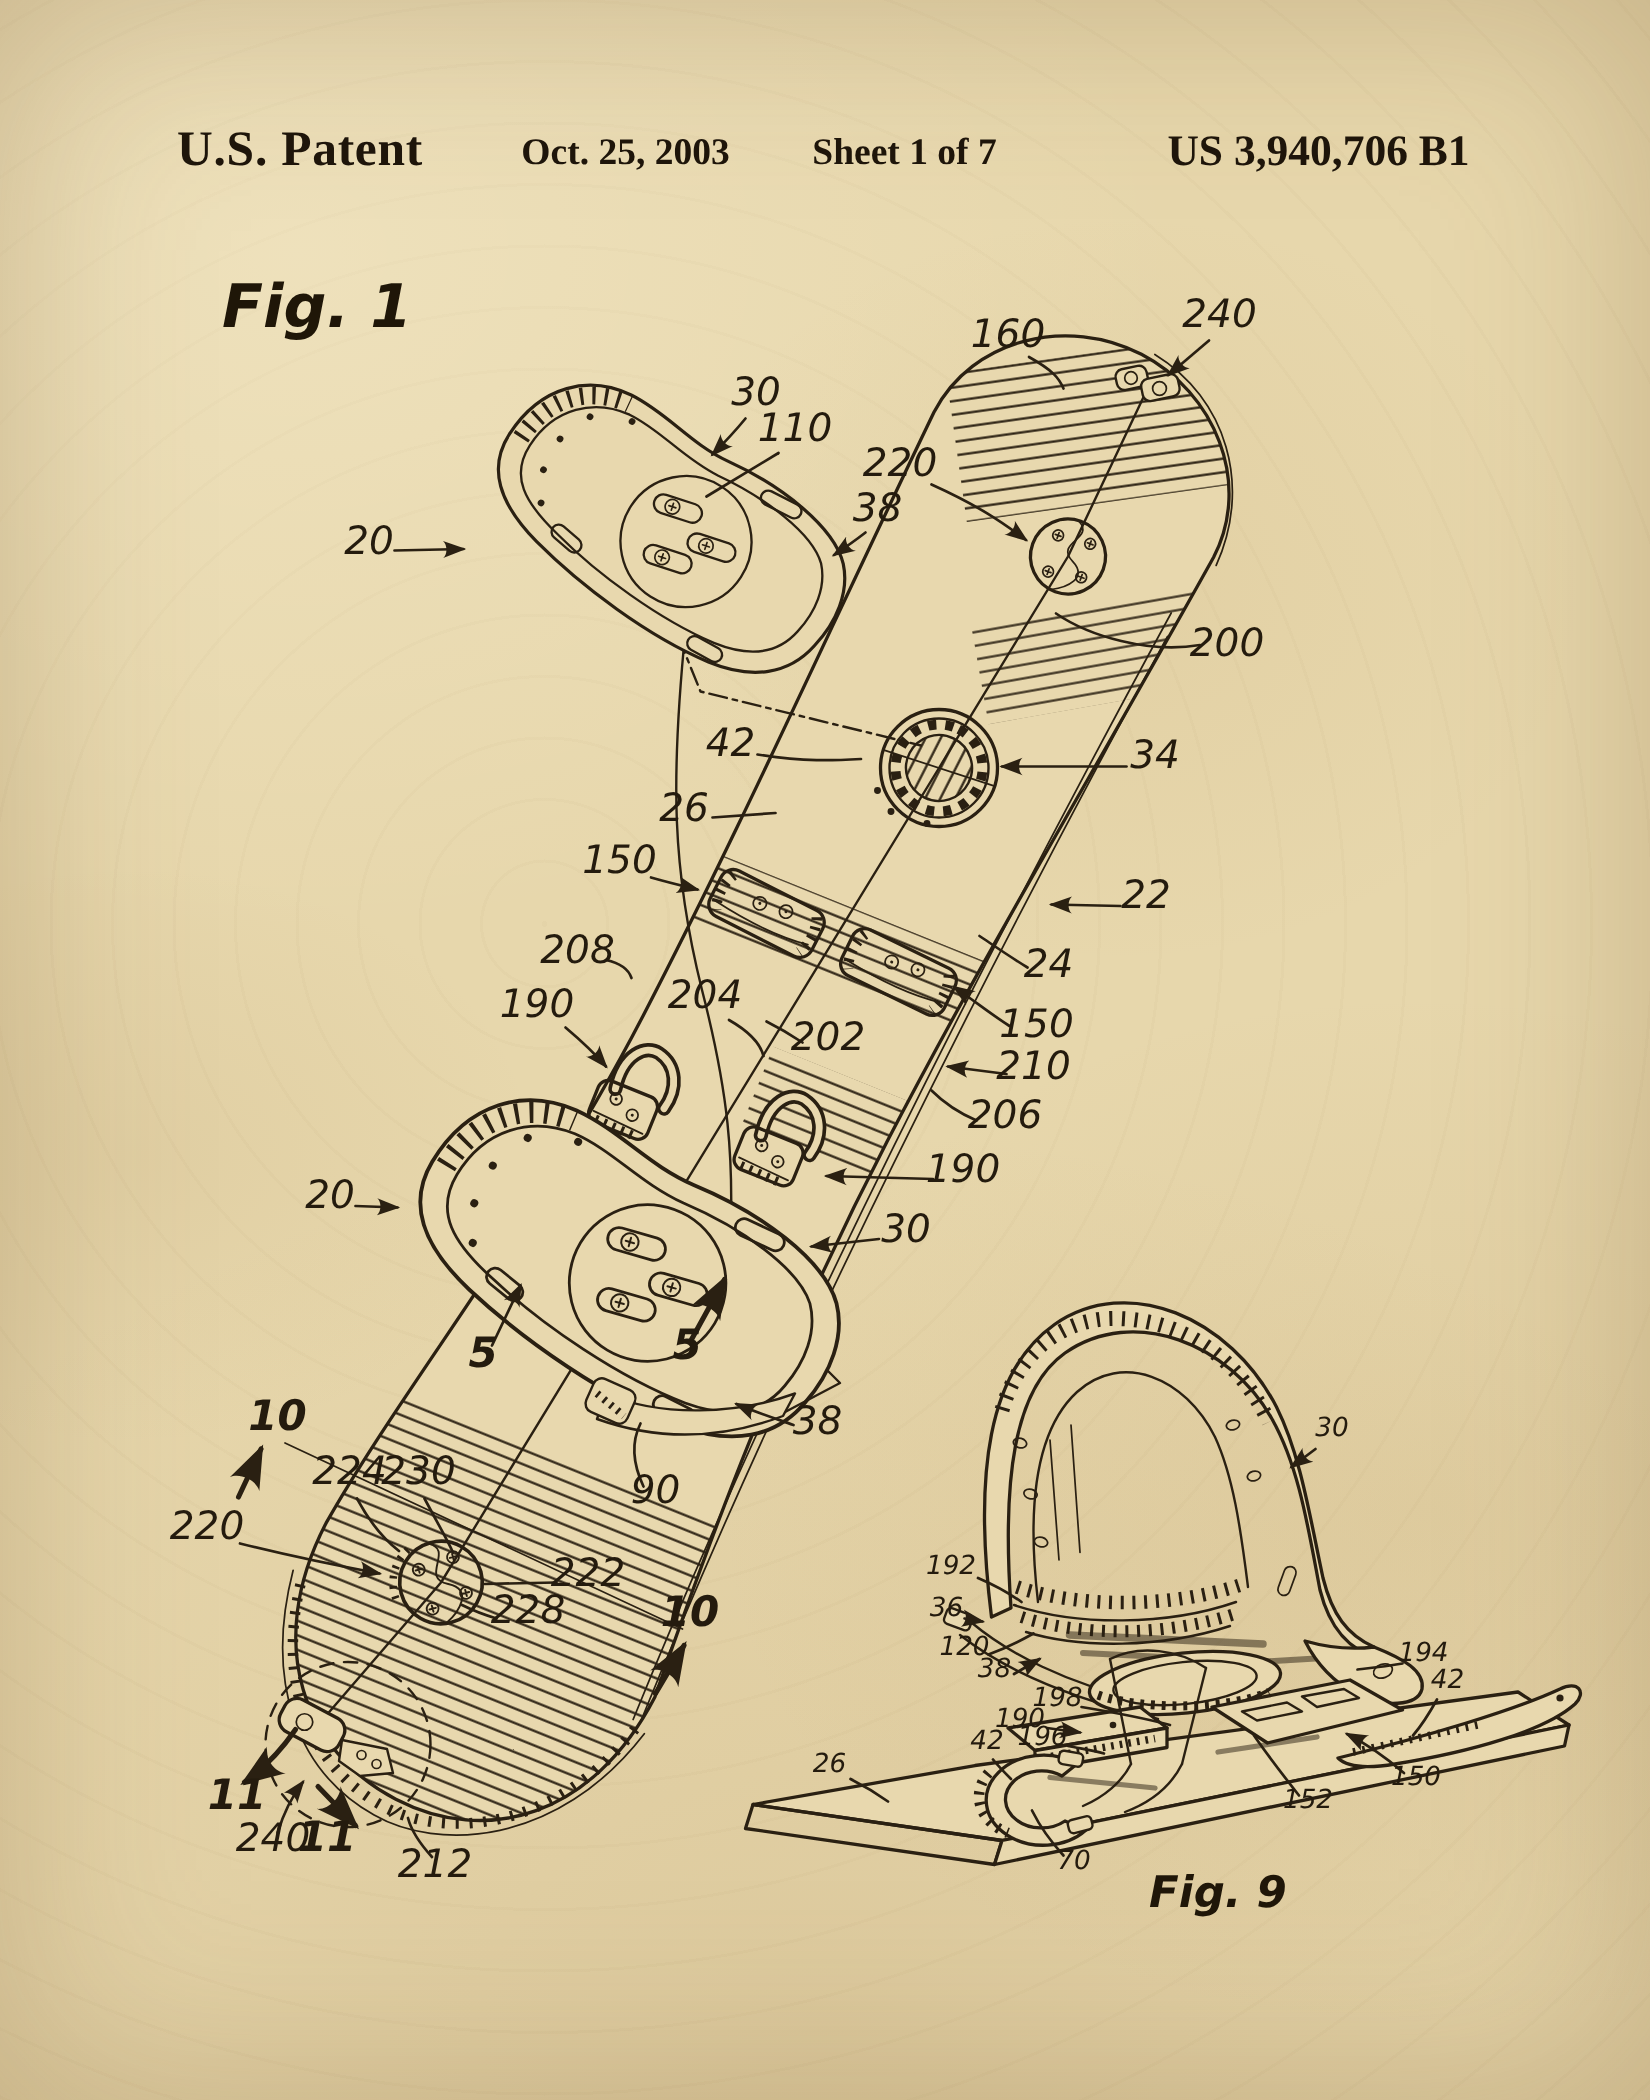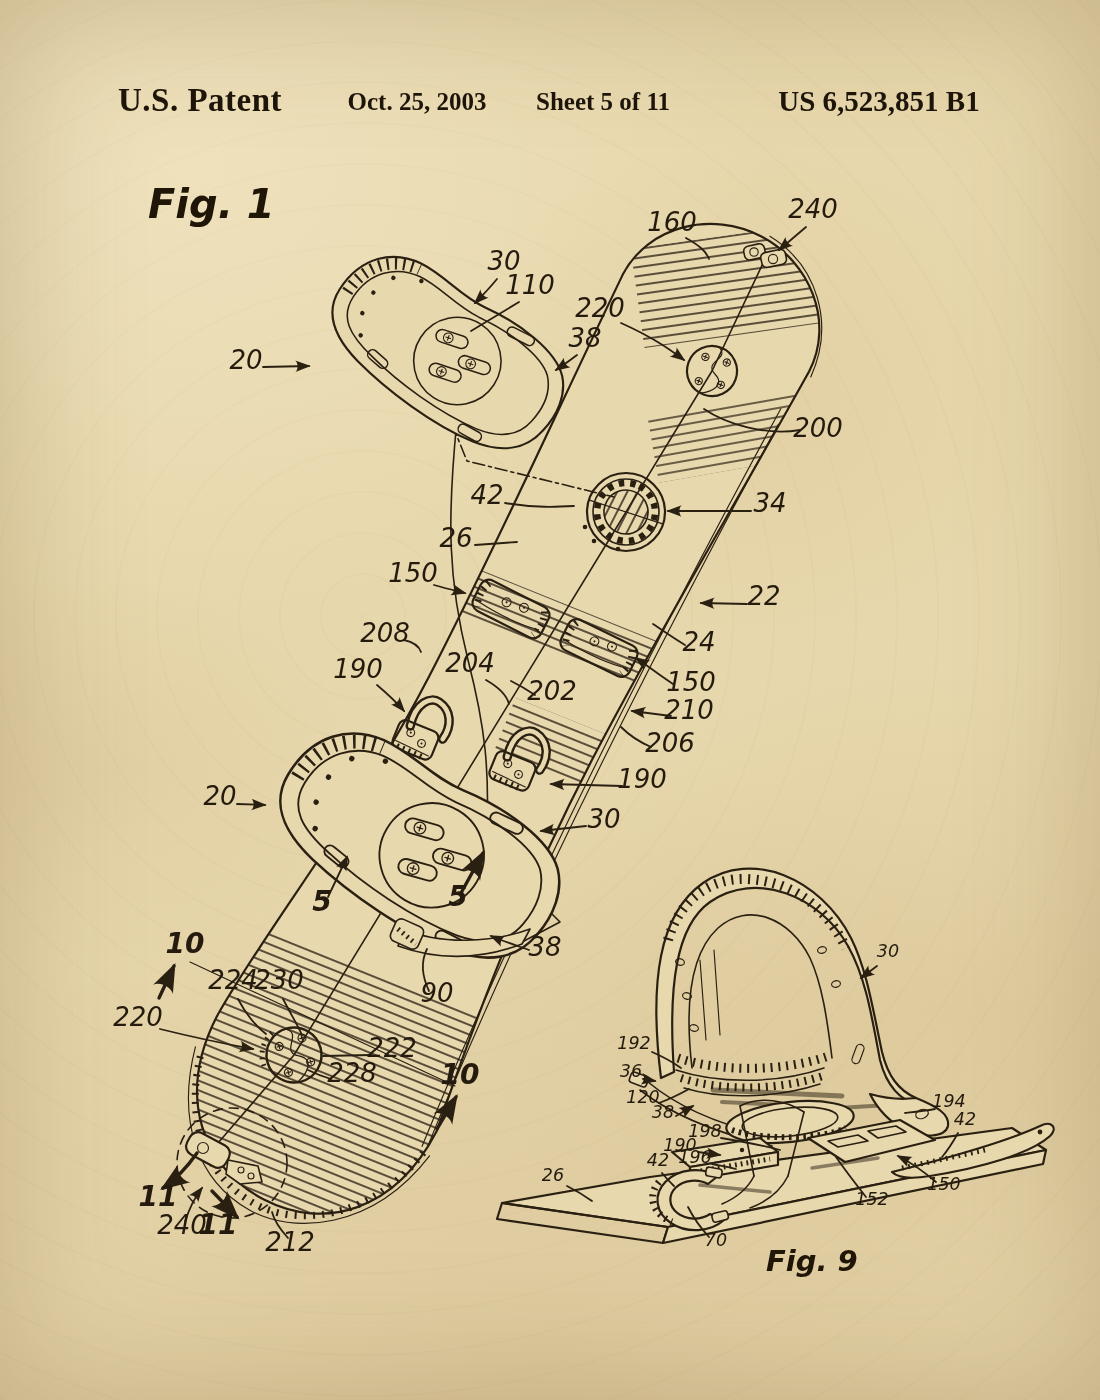--- a/index.html
+++ b/index.html
@@ -42,22 +42,22 @@
   .figttl9{font:bold italic 29px "DejaVu Sans",sans-serif;fill:#1f1608;}
 </style>
 </head>
 <body>
 
 <div id="paper-texture"></div>
 
 <div id="hdr">
   <div class="t" id="hdr-title">U.S. Patent</div>
   <div class="t" id="hdr-date">Oct. 25, 2003</div>
-  <div class="t" id="hdr-sheet">Sheet 5 of 11</div>
-  <div class="t" id="hdr-number">US 6,523,851 B1</div>
+  <div class="t" id="hdr-sheet">Sheet 1 of 7</div>
+  <div class="t" id="hdr-number">US 3,940,706 B1</div>
 </div>
 
 <svg id="art" width="1100" height="1400" viewBox="0 0 1100 1400">
 <defs>
   <marker id="ah" markerWidth="10" markerHeight="8" refX="7.6" refY="3.5" orient="auto">
     <path d="M0,0.3 L8.6,3.5 L0,6.7 C1.7,5.3 1.7,1.7 0,0.3 Z" fill="#2a2012"></path>
   </marker>
   <pattern id="hstr8" patternUnits="userSpaceOnUse" width="9" height="9">
     <path d="M0,1 H9" stroke="#2a2012" stroke-width="1.5"></path>
   </pattern>

